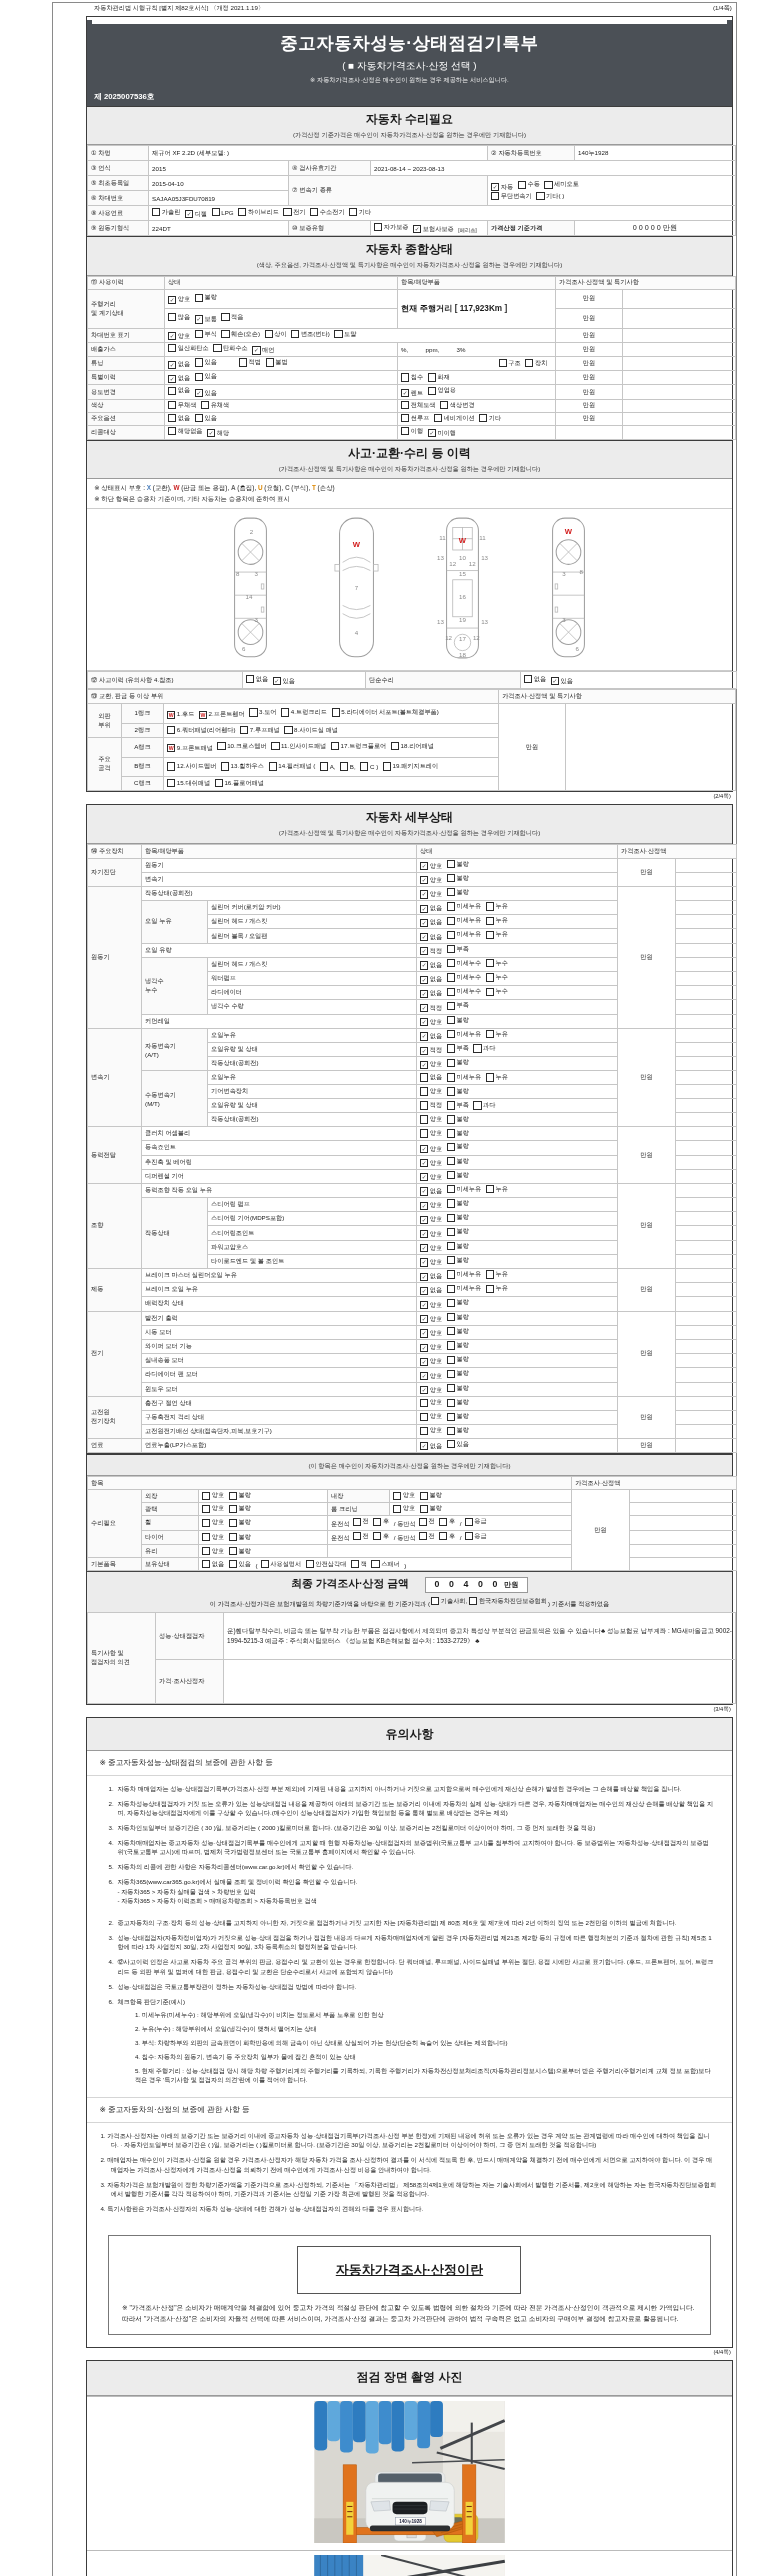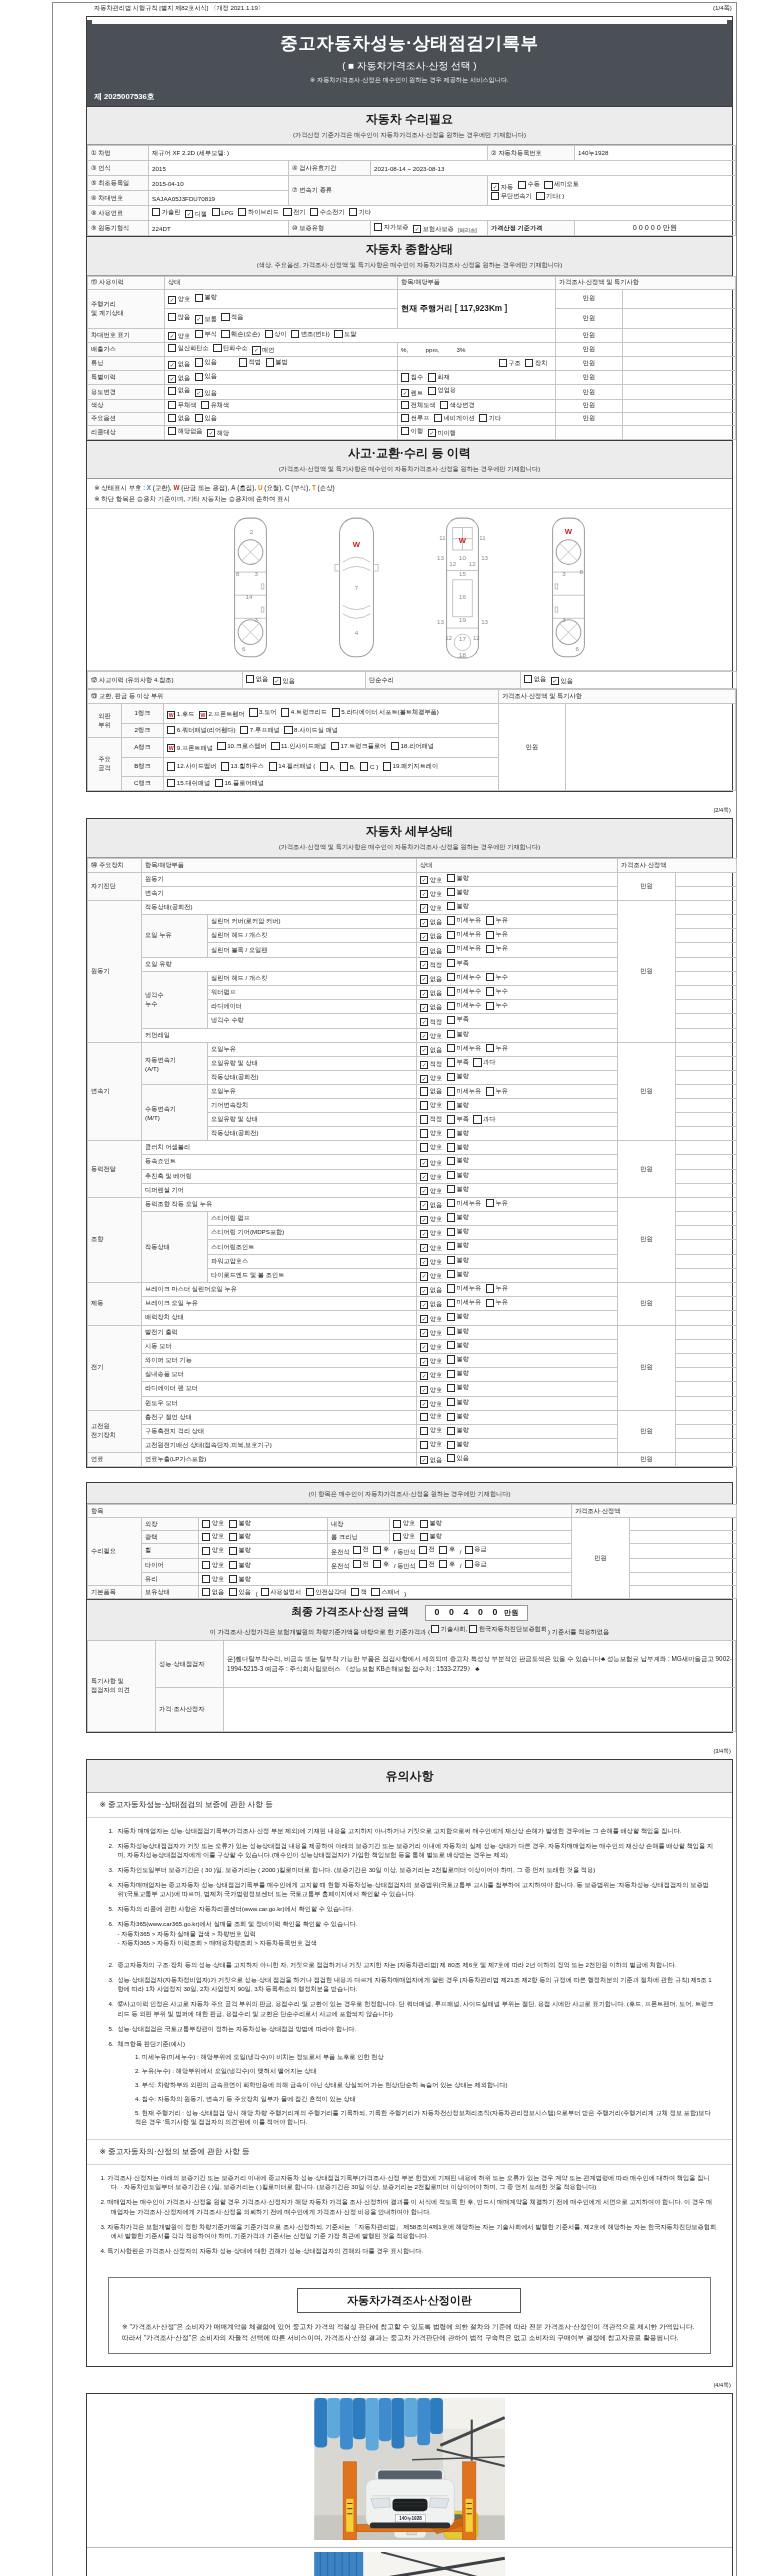--- a/index.html
+++ b/index.html
@@ -3,21 +3,21 @@
 <meta charset="utf-8">
 <style>
   html,body{margin:0;padding:0;}
   body{width:773px;height:2576px;overflow:hidden;background:#fff;color:#1a1a1a;
        font-family:"Liberation Sans","DejaVu Sans",sans-serif;position:relative;}
   .outer{position:absolute;left:52px;top:1.5px;width:685px;height:2574px;
          border:0.5px solid #8a8a8a;border-bottom:none;box-sizing:border-box;}
   .meta{display:flex;justify-content:space-between;font-size:6.2px;color:#222;
         padding:1.5px 4.1px 2.1px 41px;}
   .form{margin:1px 3.1px 0 33px;}
-  .blk{border:1px solid #3c3c3c;background:#fff;margin-bottom:14px;}
+  .blk{border:1px solid #3c3c3c;background:#fff;margin-bottom:0;}
   .pagemark{text-align:right;font-size:5.7px;padding:1px 2.1px 3.1px;color:#222;}
   
   .dark{background:#4b5056;color:#fff;padding-bottom:3.1px;}
   .dark .stripe{height:4.6px;background:#fff;margin:2.6px 4.6px 7.2px;}
   .dark h1{margin:0;text-align:center;font-size:17.5px;letter-spacing:0.5px;font-weight:bold;}
   .dark .sub{text-align:center;font-size:9.8px;margin-top:4.1px;}
   .dark .note{text-align:center;font-size:6.2px;margin-top:3.1px;color:#f0f0f0;}
   .dark .docno{font-size:7.7px;font-weight:bold;padding:7.2px 0 1px 7.2px;}
   
   .sec{background:#ececec;border-top:1.5px solid #3c3c3c;border-bottom:0.5px solid #9a9a9a;
@@ -67,21 +67,21 @@
   .nh{font-size:7.7px;font-weight:normal;padding:6.7px 12.4px;border-bottom:0.5px solid #d5d5d5;}
   .nh2{border-top:0.5px solid #d5d5d5;}
   .nbody{padding:8.2px 15.5px 7.2px 13.4px;font-size:6.2px;line-height:1.5;}
   .ni{display:flex;margin-bottom:5.7px;}
   .ni .no{flex:none;width:13.4px;text-align:right;margin-right:3.6px;}
   .ni .tx{flex:1;}
   .ni2{margin:4.6px 0 0 17.5px;}
   .p2{padding-left:10.3px;text-indent:-10.3px;margin-bottom:5.7px;}
   .nbox{margin:9.3px 20.6px 11.3px;border:0.5px solid #777;padding:9.3px 13.4px 10.3px;}
   .nbox .bt{display:block;width:222px;margin:0 auto 8.2px;border:0.5px solid #555;
-            text-align:center;font-size:11px;font-weight:600;padding:4px 0;}
+            text-align:center;font-size:13px;font-weight:600;padding:14px 0;text-decoration:underline;}
   .nbox .btx{font-size:6.7px;line-height:1.65;font-weight:500;}
   
   .ph-row{text-align:center;padding:4.6px 0;border-top:0.5px solid #bbb;}
   .ph-row:first-of-type{border-top:none;}
 </style>
 </head>
 <body>
 
 <div class="outer">
   <div class="meta">
@@ -1461,20 +1461,23 @@
           <div class="p2">4.  특기사항란은 가격조사·산정자의 자동차 성능·상태에 대한 견해가 성능·상태점검자의 견해와 다를 경우 표시합니다.</div>
         </div>
       <div class="nbox">
         <span class="bt">자동차가격조사·산정이란</span>
         <div class="btx">※ "가격조사·산정"은 소비자가 매매계약을 체결함에 있어 중고차 가격의 적절성 판단에 참고할 수 있도록 법령에 의한 절차와 기준에 따라 전문 가격조사·산정인이 객관적으로 제시한 가액입니다. 따라서 "가격조사·산정"은 소비자의 자율적 선택에 따른 서비스이며, 가격조사·산정 결과는 중고차 가격판단에 관하여 법적 구속력은 없고 소비자의 구매여부 결정에 참고자료로 활용됩니다.</div>
       </div>
     </div>
     <div class="pagemark">(4/4쪽)</div>
 
     <div class="blk">
+      <div class="sec" style="border-top:none">
+        <div class="t" style="padding:4.1px 0">점검 장면 촬영 사진</div>
+      </div>
       <div class="ph-row">
         <svg width="191" height="142" viewBox="0 0 370 276">
           <rect x="0" y="0" width="370" height="276" fill="#d9d7d1"></rect>
           <polygon points="230,0 370,0 370,120 230,55" fill="#f2f1ec"></polygon>
           <rect x="250" y="60" width="120" height="170" fill="#e9e7e1"></rect>
           <line x1="245" y1="92" x2="370" y2="38" stroke="#43464a" stroke-width="6"></line>
           <line x1="238" y1="100" x2="370" y2="132" stroke="#43464a" stroke-width="4"></line>
           <line x1="190" y1="120" x2="370" y2="114" stroke="#4a4d51" stroke-width="3"></line>
           <line x1="306" y1="42" x2="306" y2="122" stroke="#43464a" stroke-width="4"></line>
           <g>

